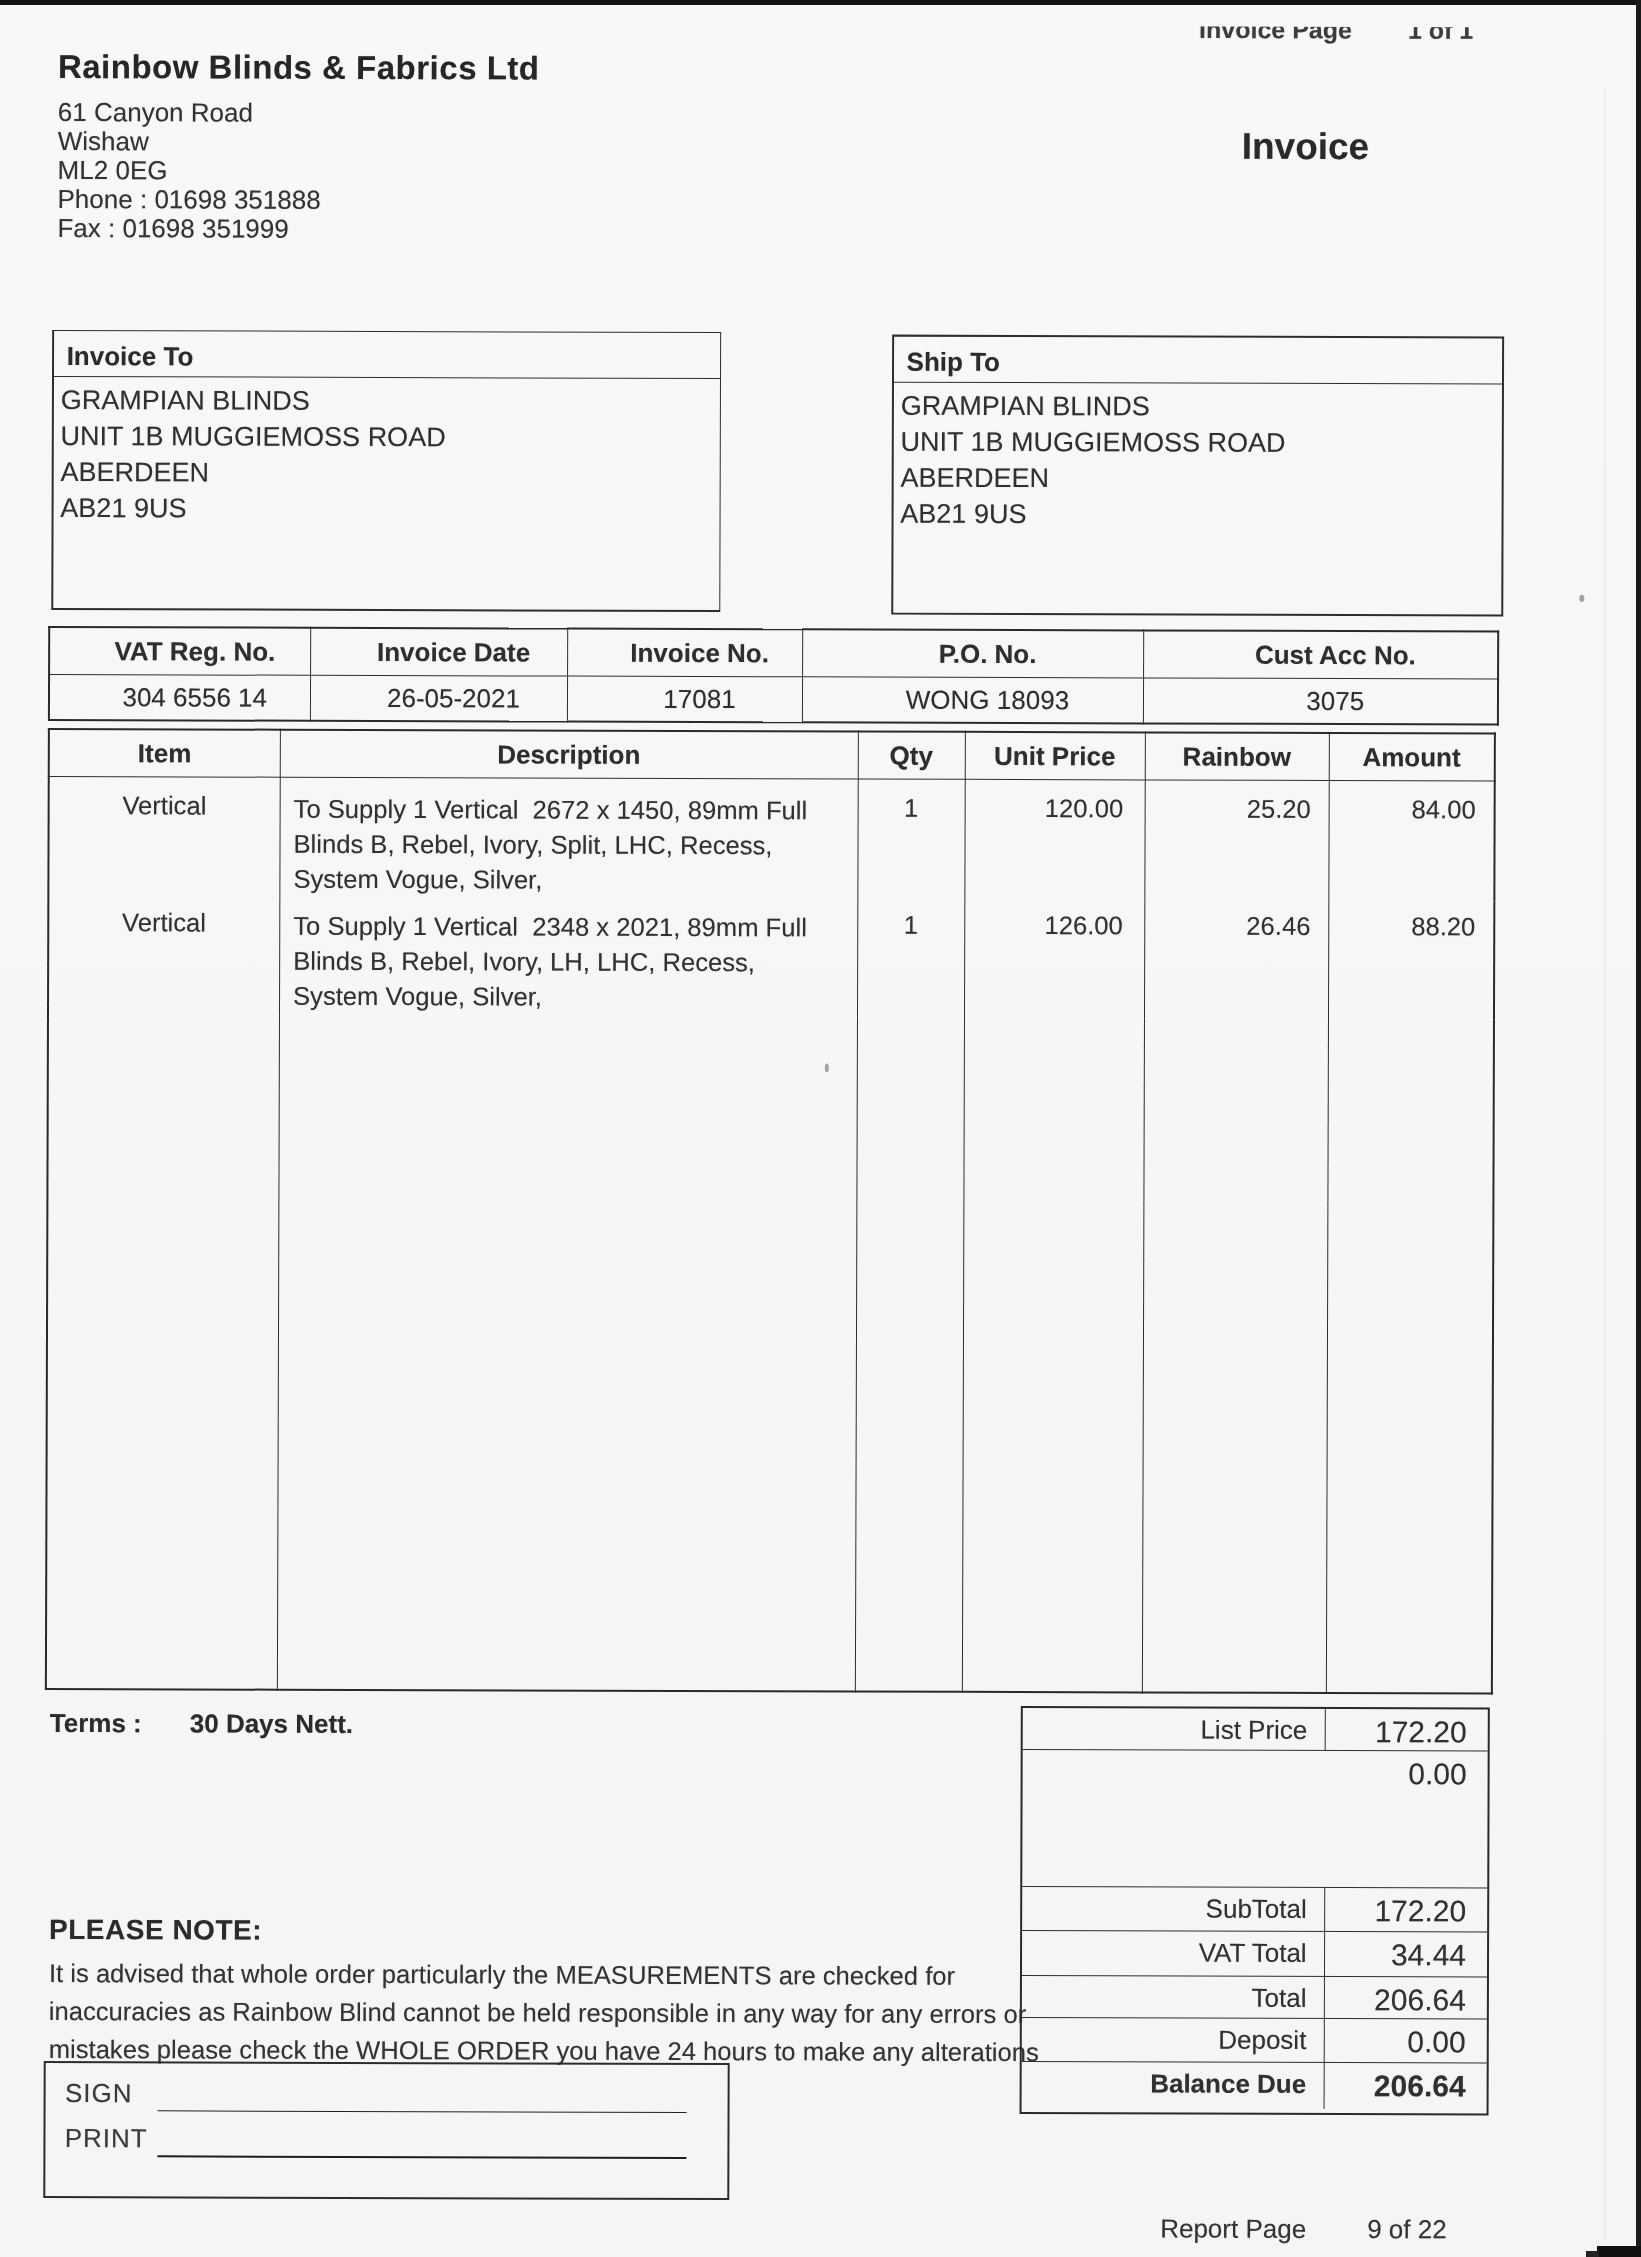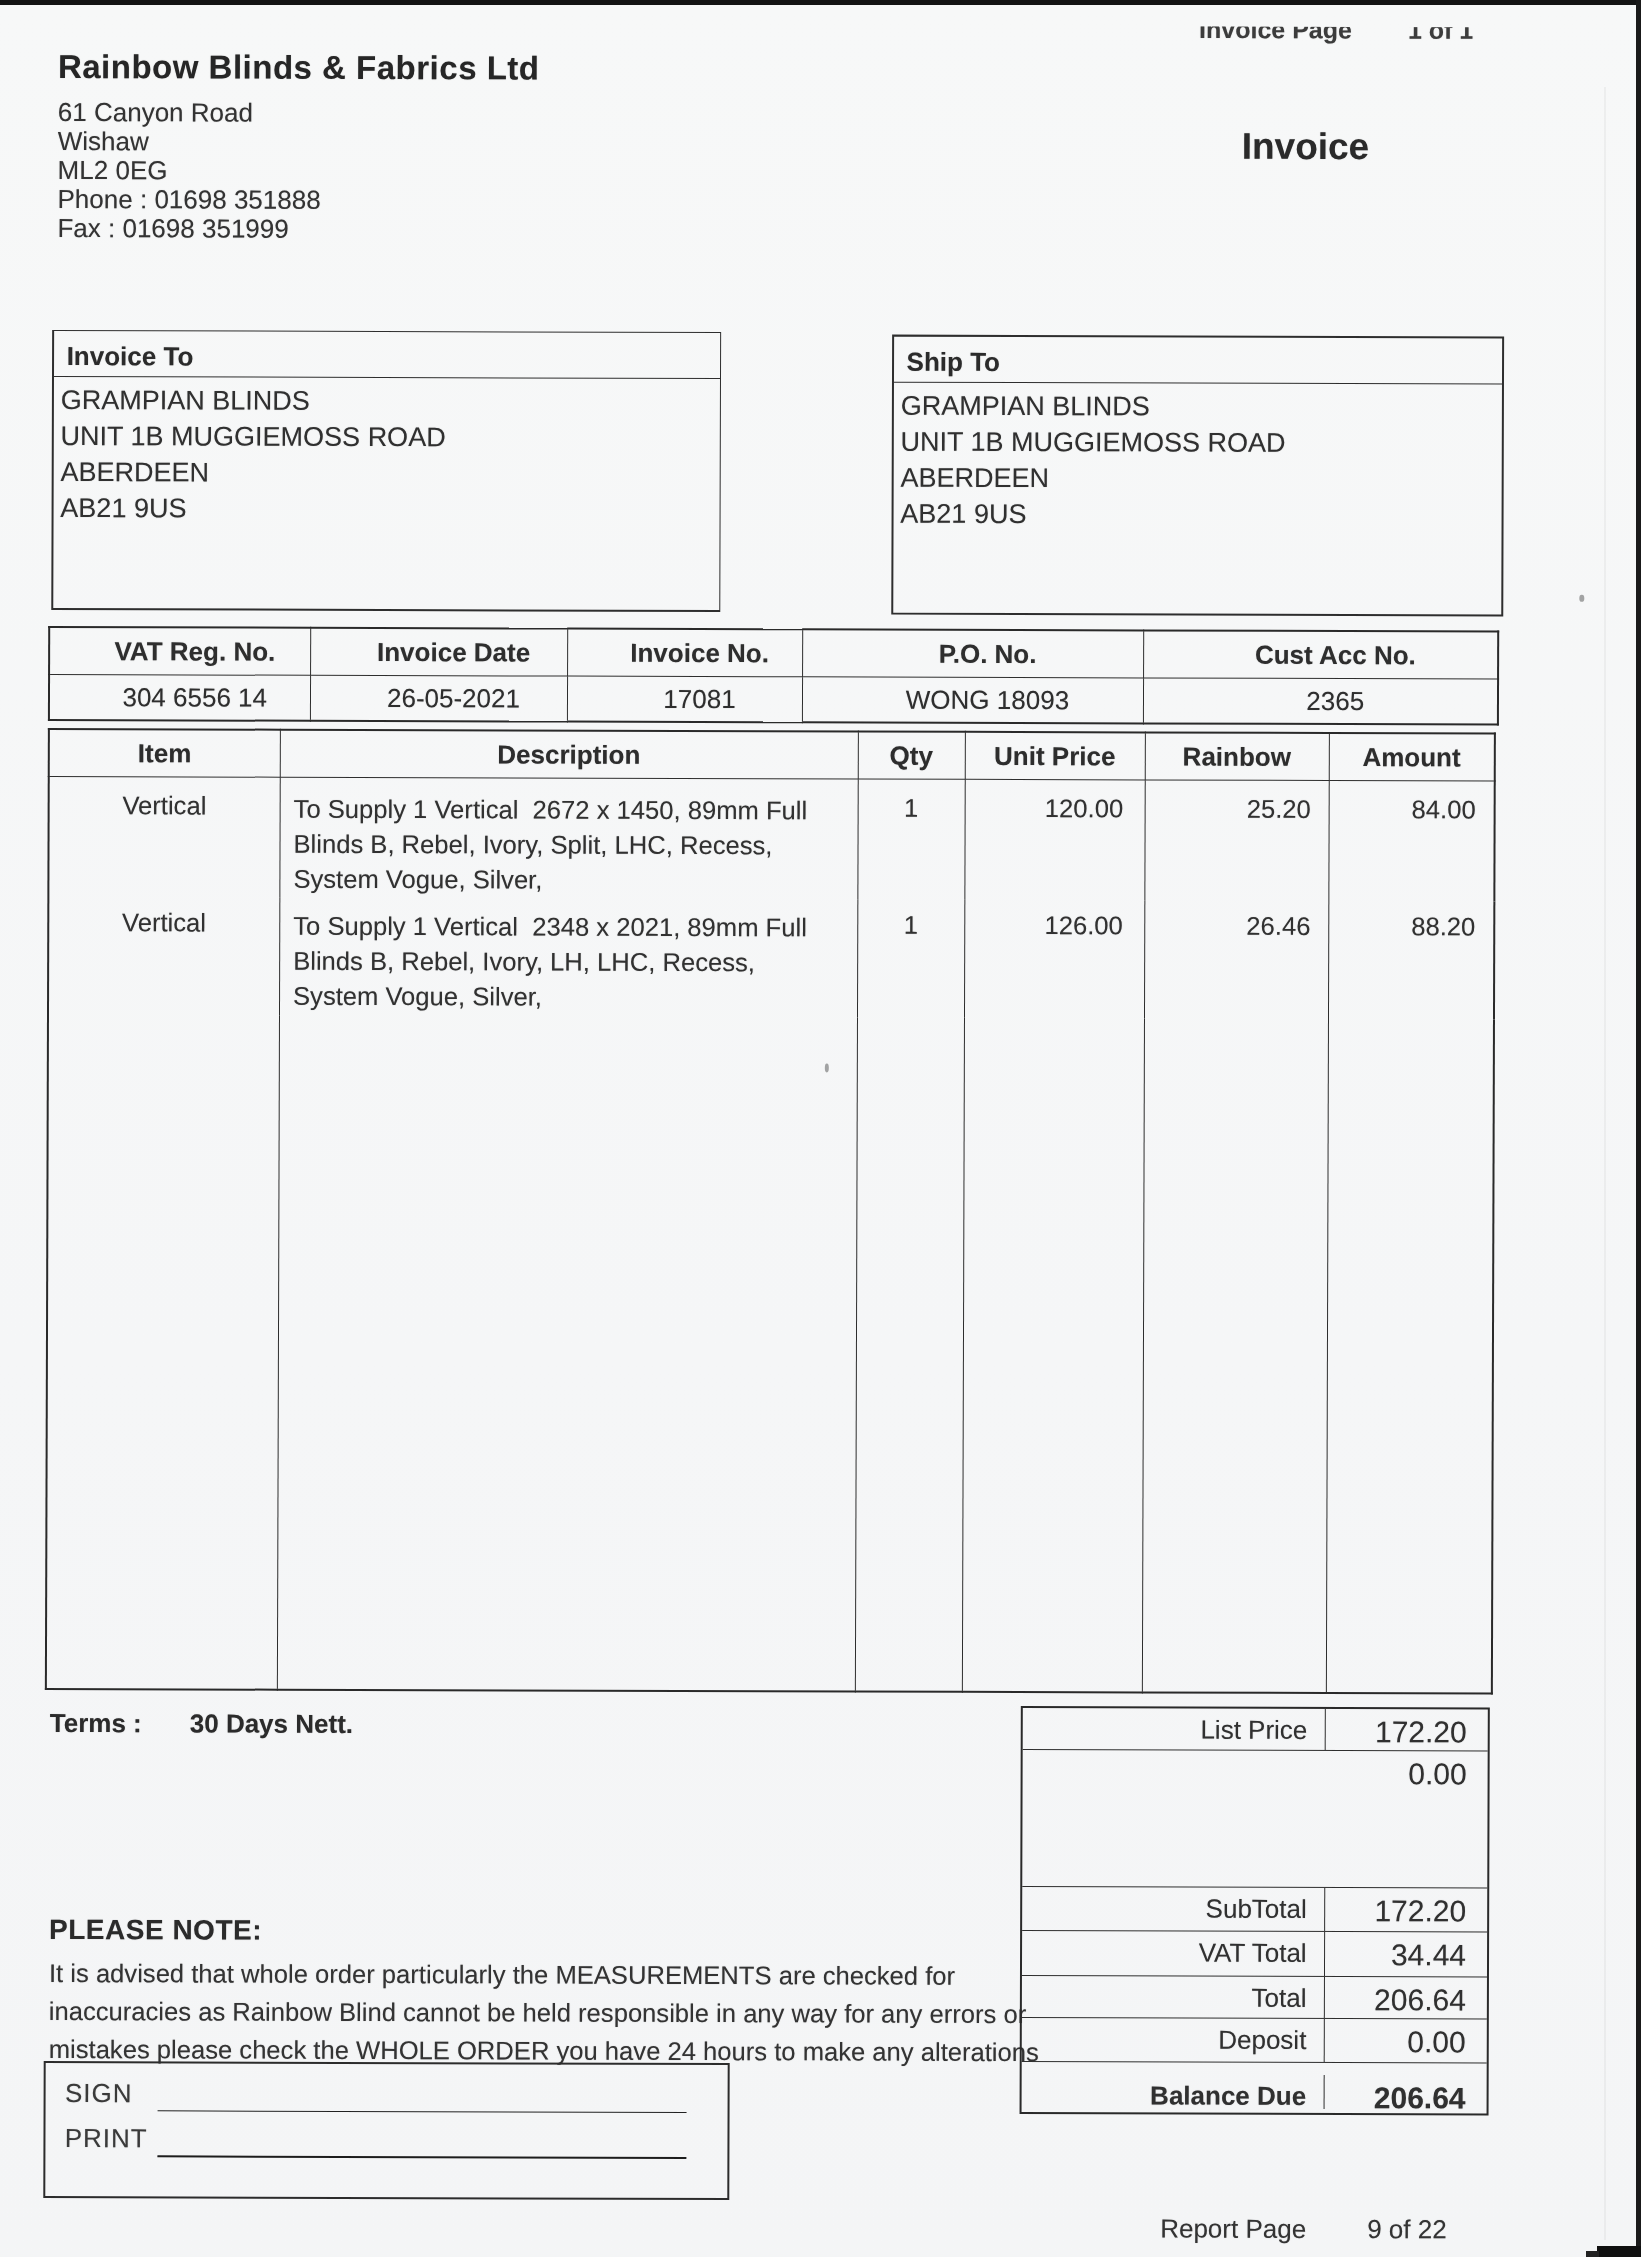--- a/index.html
+++ b/index.html
@@ -71,21 +71,21 @@
   .totals { position:absolute; left:1026px; top:1703px; width:469px; height:408px;
             border:2.9px solid #2a2a2a; box-sizing:border-box; }
   .trow { display:flex; border-bottom:1.9px solid #2e2e2e; box-sizing:border-box; }
   .trow:last-child { border-bottom:none; }
   .tlabel { width:303px; border-right:1.9px solid #2e2e2e; text-align:right;
             padding:5.8px 17.4px 0 0; box-sizing:border-box; font-size:26px; color:#303030; }
   .tvalue { flex:1; text-align:right; padding:5.8px 21px 0 0; box-sizing:border-box;
             font-size:30px; color:#303030; }
   .trow.h45 { height:42px; } .trow.h143 { height:137px; } .trow.h47 { height:44px; }
   .trow.h48 { height:45px; } .trow.h49 { height:46px; }
-  .trow.bold .tlabel, .trow.bold .tvalue { font-weight:bold;margin-top:12px; }
+  .trow.bold .tlabel, .trow.bold .tvalue { font-weight:bold; }
 
   .terms-label { position:absolute; left:55px; top:1708px; font-size:26px; font-weight:bold; }
   .terms-value { position:absolute; left:195px; top:1708px; font-size:26px; font-weight:bold; }
   .bank { position:absolute; left:195px; top:1767px; font-size:26px; font-weight:bold; line-height:36px; color:#2e2e2e; }
   .note-head { position:absolute; left:55px; top:1914px; font-size:28px; font-weight:bold; letter-spacing:0.5px; }
   .note-body { position:absolute; left:55px; top:1954px; font-size:25.6px; line-height:38px; color:#333; }
 
   .signbox { position:absolute; left:50px; top:2061px; width:686px; height:137px;
              border:2.9px solid #2c2c2c; box-sizing:border-box; }
   .sign-label  { position:absolute; left:19.3px; top:15.4px;  font-size:26px; color:#3a3a3a; letter-spacing:1px; }
@@ -154,21 +154,21 @@
         <th>Invoice Date</th>
         <th>Invoice No.</th>
         <th>P.O. No.</th>
         <th>Cust Acc No.</th>
       </tr>
       <tr>
         <td>304 6556 14</td>
         <td>26-05-2021</td>
         <td>17081</td>
         <td>WONG 18093</td>
-        <td>2365</td>
+        <td>3075</td>
       </tr>
     </tbody>
       </table>
 
     <table class="items">
       <colgroup>
           <col style="width:231px">
           <col style="width:578px">
           <col style="width:107px">
           <col style="width:180px">

